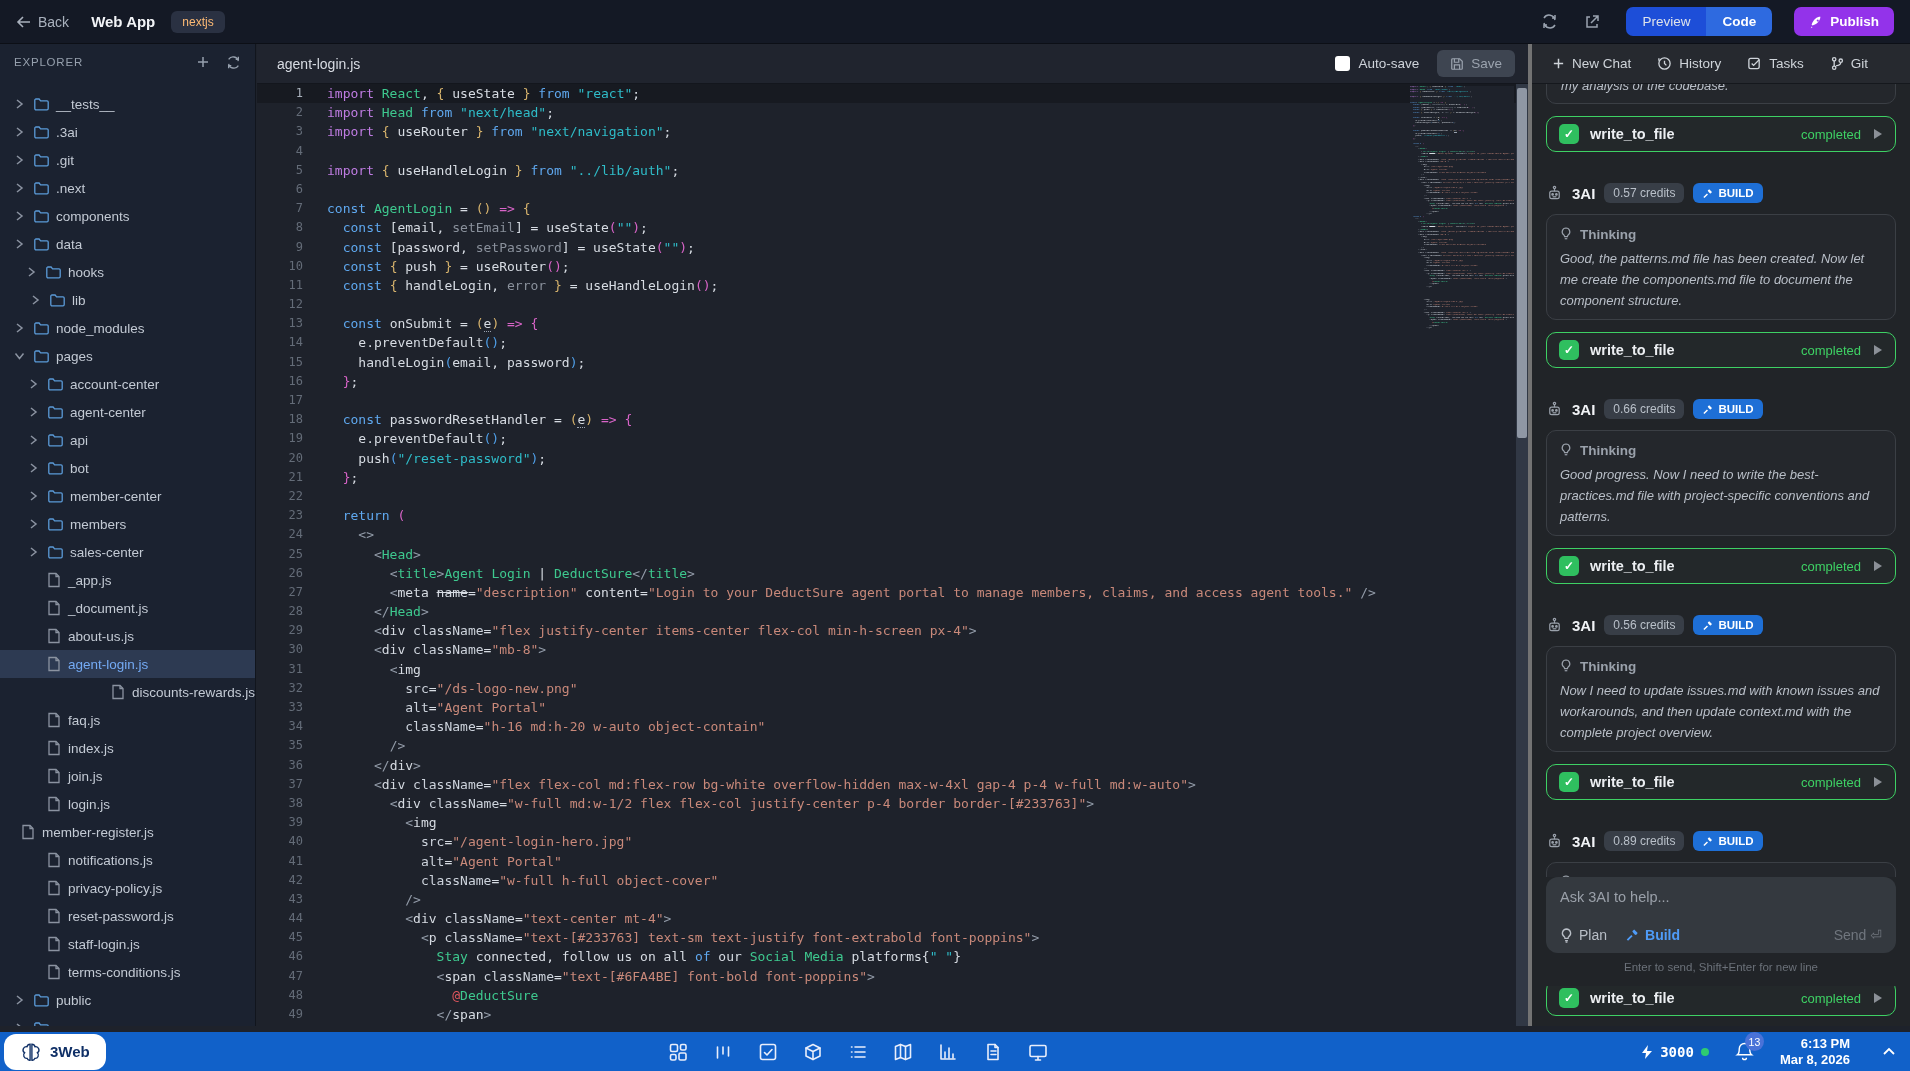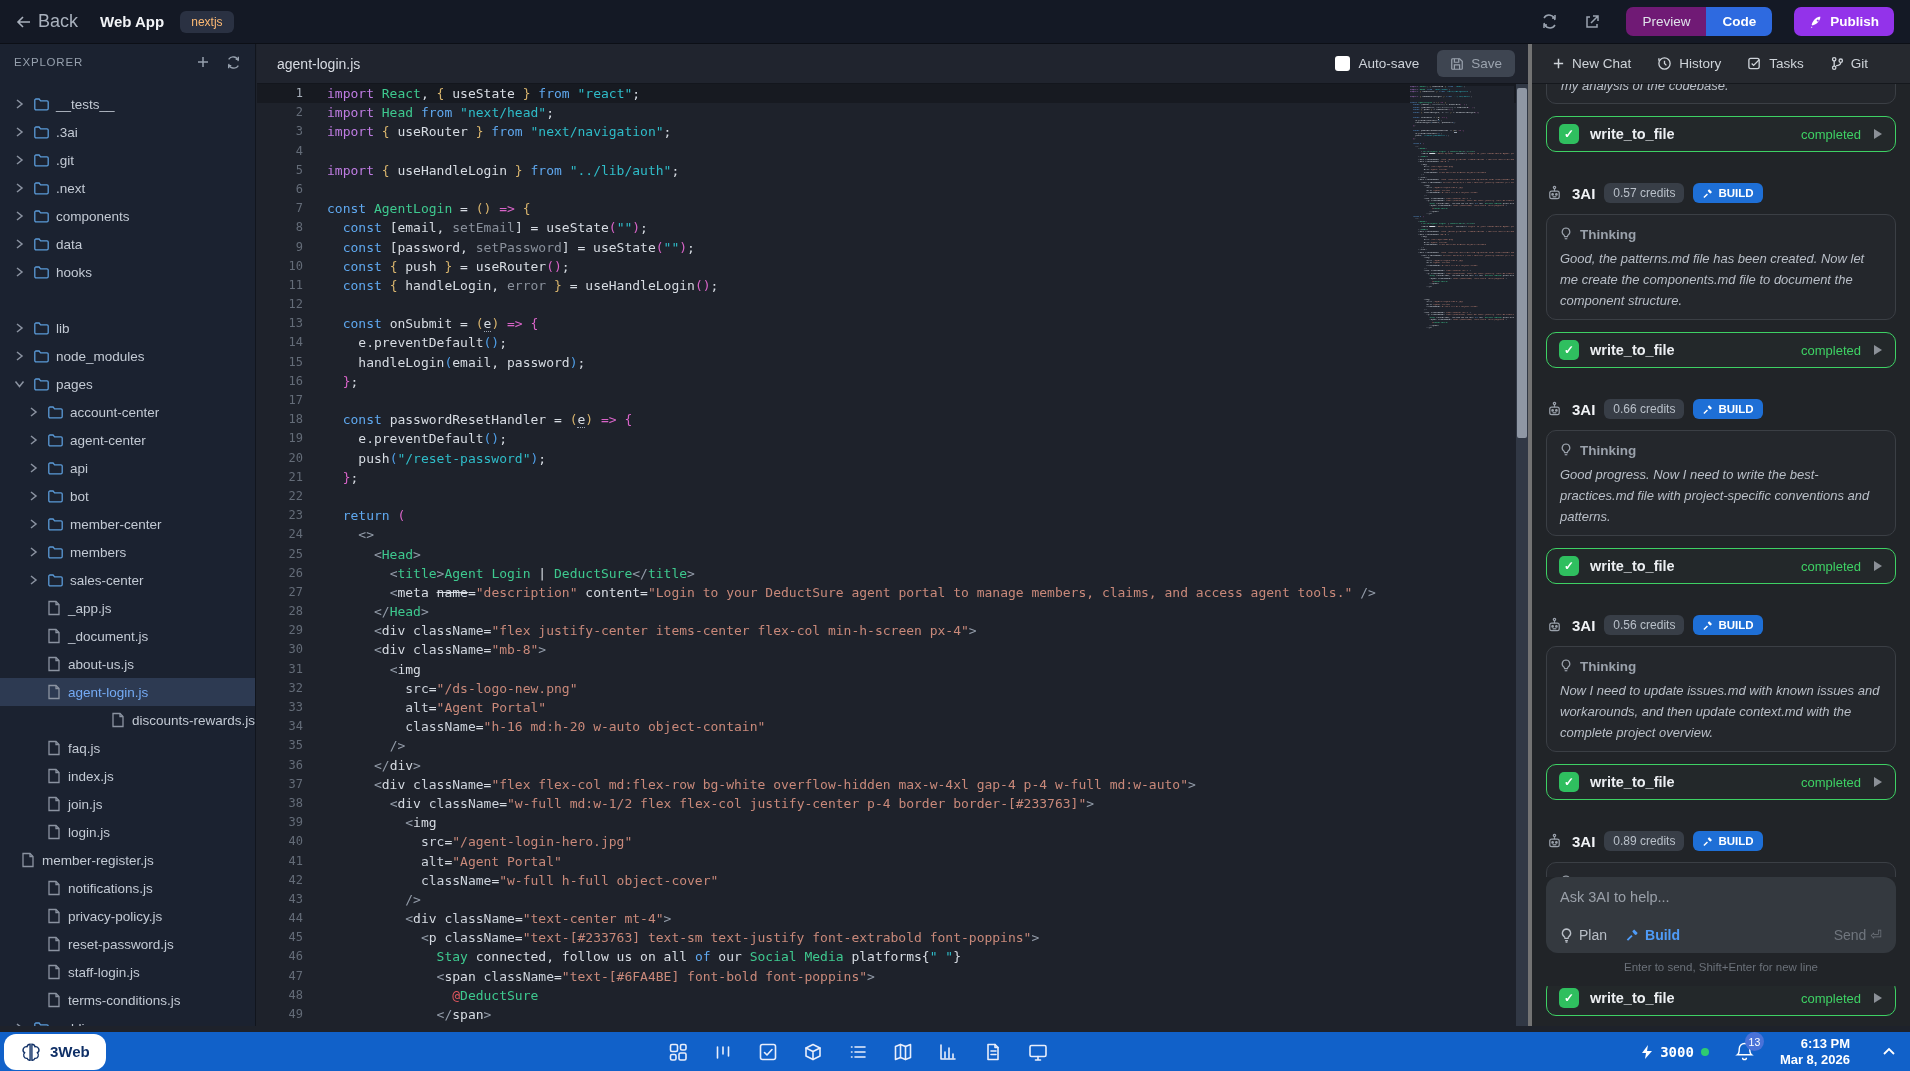--- a/index.html
+++ b/index.html
@@ -2,27 +2,27 @@
 <html><head>
 <meta charset="utf-8">
 <style>
   *{margin:0;padding:0;box-sizing:border-box}
   html,body{width:1910px;height:1071px;overflow:hidden;background:#1e222b;
     font-family:"Liberation Sans",sans-serif;-webkit-font-smoothing:antialiased}
   svg{display:block}
   
   .topbar{position:absolute;left:0;top:0;width:1910px;height:44px;background:#141925;
     border-bottom:1px solid #0c0f16;display:flex;align-items:center;z-index:30}
-  .back{display:flex;align-items:center;gap:7px;color:#a9b1bd;font-size:18px;margin-left:16px;cursor:pointer}
+  .back{display:flex;align-items:center;gap:7px;color:#a9b1bd;font-size:14px;margin-left:16px;cursor:pointer}
   .apptitle{color:#f2f4f7;font-weight:700;font-size:15px;margin-left:22px}
   .fwbadge{margin-left:16px;background:#2a3142;color:#fdba74;font-size:12px;padding:4px 11px;border-radius:6px}
   .topbar .spacer{flex:1}
   .tb-ic{color:#9aa3b0;margin-right:26px;cursor:pointer}
   .seg{display:flex;border-radius:7px;overflow:hidden;margin-right:22px}
-  .seg .preview{background:#701a75;color:#dfe3ea;font-size:13.5px;padding:7px 16px;cursor:pointer}
+  .seg .preview{background:#1d4ed8;color:#dfe3ea;font-size:13.5px;padding:7px 16px;cursor:pointer}
   .seg .code{background:#2e6ae0;color:#fff;font-weight:700;font-size:13.5px;padding:7px 16px;cursor:pointer}
   .publish{display:flex;align-items:center;gap:7px;background:#9333ea;color:#fff;font-weight:700;
     font-size:13.5px;padding:7px 15px;border-radius:7px;margin-right:16px;cursor:pointer}
   
   .sidebar{position:absolute;left:0;top:44px;width:256px;height:982px;background:#1b2230;
     border-right:1px solid #11151d;overflow:hidden;z-index:10}
   .exp-head{height:36px;display:flex;align-items:center;padding:0 14px;color:#96a0ad;
     font-size:11.5px;letter-spacing:.8px}
   .exp-head .spacer{flex:1}
   .exp-ic{color:#96a0ad;margin-left:16px;cursor:pointer}
@@ -234,34 +234,34 @@
             <path d="M2 2l5 4-5 4"></path>
           </svg>
         </span>
         <span>
           <svg width="16" height="16" viewBox="0 0 16 16" fill="none" stroke="#5b9bd8" stroke-width="1.3">
             <path d="M1.8 4.2c0-.7.5-1.2 1.2-1.2h3.1l1.5 1.8h6.4c.7 0 1.2.5 1.2 1.2v6.6c0 .7-.5 1.2-1.2 1.2H3c-.7 0-1.2-.5-1.2-1.2z"></path>
           </svg>
         </span>
         <span>data</span>
       </div>
-      <div class="tree-row" style="padding-left: 12px;">
+      <div class="tree-row" style="padding-left: 12px; margin-left: 12px;">
         <span class="chev">
           <svg width="9" height="12" viewBox="0 0 9 12" fill="none" stroke="#8b93a1" stroke-width="1.5">
             <path d="M2 2l5 4-5 4"></path>
           </svg>
         </span>
         <span>
           <svg width="16" height="16" viewBox="0 0 16 16" fill="none" stroke="#5b9bd8" stroke-width="1.3">
             <path d="M1.8 4.2c0-.7.5-1.2 1.2-1.2h3.1l1.5 1.8h6.4c.7 0 1.2.5 1.2 1.2v6.6c0 .7-.5 1.2-1.2 1.2H3c-.7 0-1.2-.5-1.2-1.2z"></path>
           </svg>
         </span>
         <span>hooks</span>
       </div>
-      <div class="tree-row" style="padding-left: 12px; margin-top: 28px;">
+      <div class="tree-row" style="padding-left: 28px;">
         <span class="chev">
           <svg width="9" height="12" viewBox="0 0 9 12" fill="none" stroke="#8b93a1" stroke-width="1.5">
             <path d="M2 2l5 4-5 4"></path>
           </svg>
         </span>
         <span>
           <svg width="16" height="16" viewBox="0 0 16 16" fill="none" stroke="#5b9bd8" stroke-width="1.3">
             <path d="M1.8 4.2c0-.7.5-1.2 1.2-1.2h3.1l1.5 1.8h6.4c.7 0 1.2.5 1.2 1.2v6.6c0 .7-.5 1.2-1.2 1.2H3c-.7 0-1.2-.5-1.2-1.2z"></path>
           </svg>
         </span>

